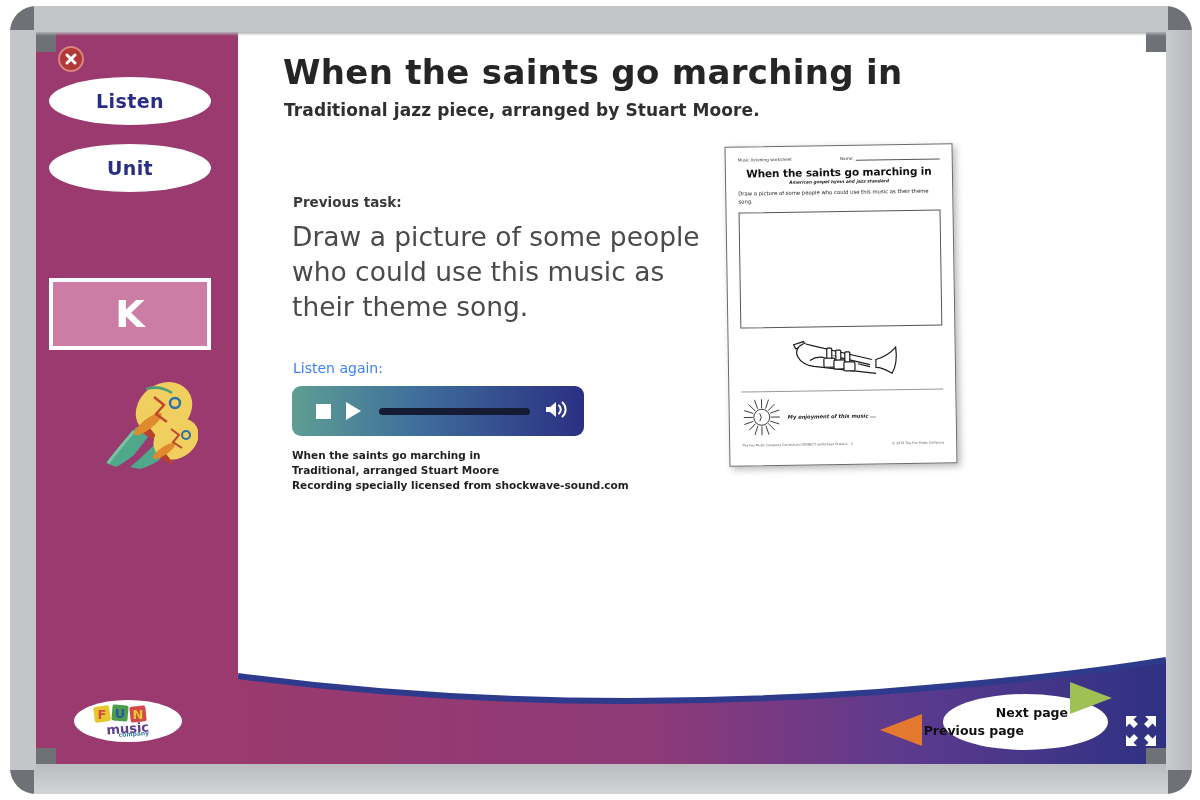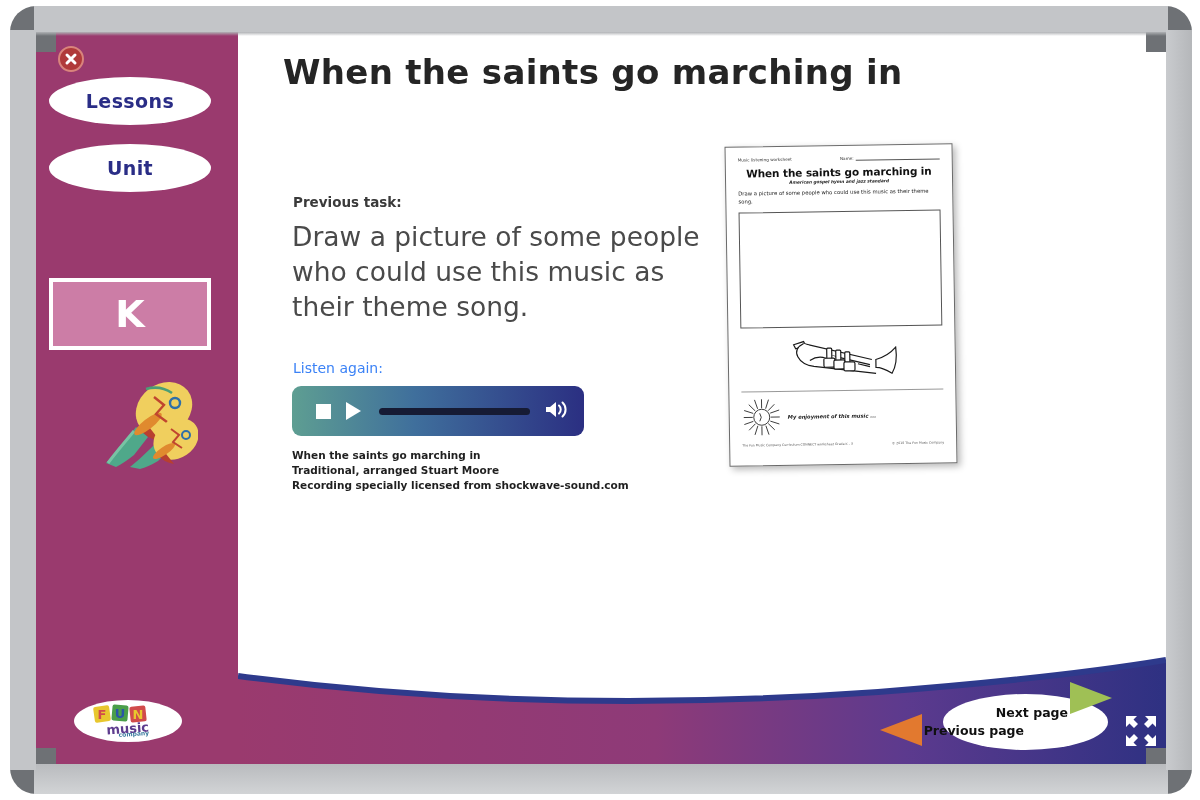--- a/index.html
+++ b/index.html
@@ -267,21 +267,21 @@
 
     <div id="sidebar">
 
       <div id="close-button">
         <svg width="14" height="14" viewBox="0 0 14 14">
           <path d="M3 3 L11 11 M11 3 L3 11" stroke="#ffffff" stroke-width="3" stroke-linecap="round"></path>
         </svg>
       </div>
 
       <div class="nav-pill np-1">
-        <span>Lessons</span>
+        <span>Listen</span>
       </div>
       <div class="nav-pill np-2">
         <span>Unit</span>
       </div>
 
       <div id="grade-badge">
         <span>K</span>
       </div>
 
       <div id="maracas">
@@ -304,20 +304,21 @@
           <ellipse cx="66" cy="74" rx="13" ry="4" transform="rotate(-34 66 74)" fill="#e08a2e"></ellipse>
           <path d="M73 52 l8 6 l-6 7 l9 6" stroke="#c0452f" stroke-width="2" fill="none"></path>
           <circle cx="88" cy="58" r="4" fill="none" stroke="#2f6fa8" stroke-width="2"></circle>
         </svg>
       </div>
     </div>
 
     <div id="content">
 
       <div id="page-title">When the saints go marching in</div>
+      <div id="page-subtitle">Traditional jazz piece, arranged by Stuart Moore.</div>
 
       <div id="worksheet-task-label">Previous task:</div>
       <div id="worksheet-task-text">Draw a picture of some people who could use this music as their theme song.</div>
 
       <div id="listen-label">Listen again:</div>
 
       <div id="audio-player">
         <div id="stop-button"></div>
         <div id="play-button"></div>
         <div id="progress-bar"></div>

